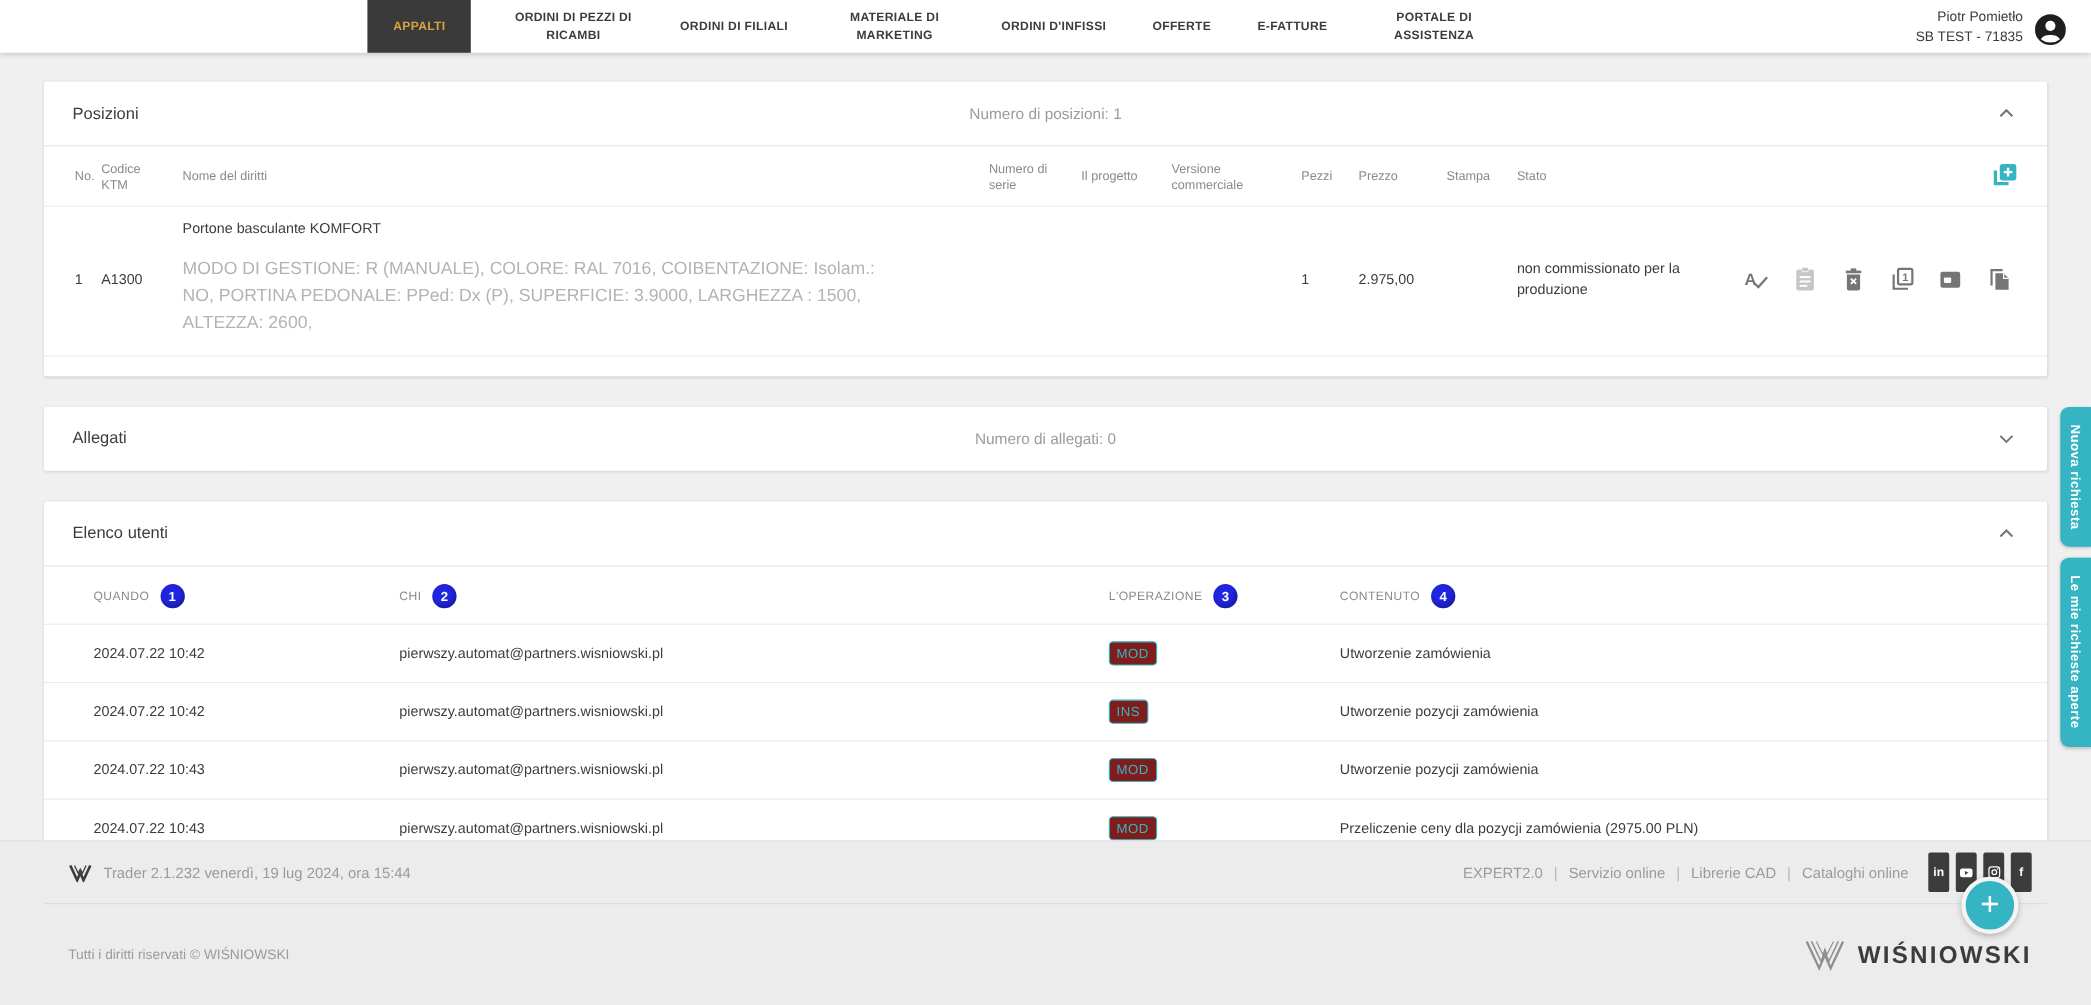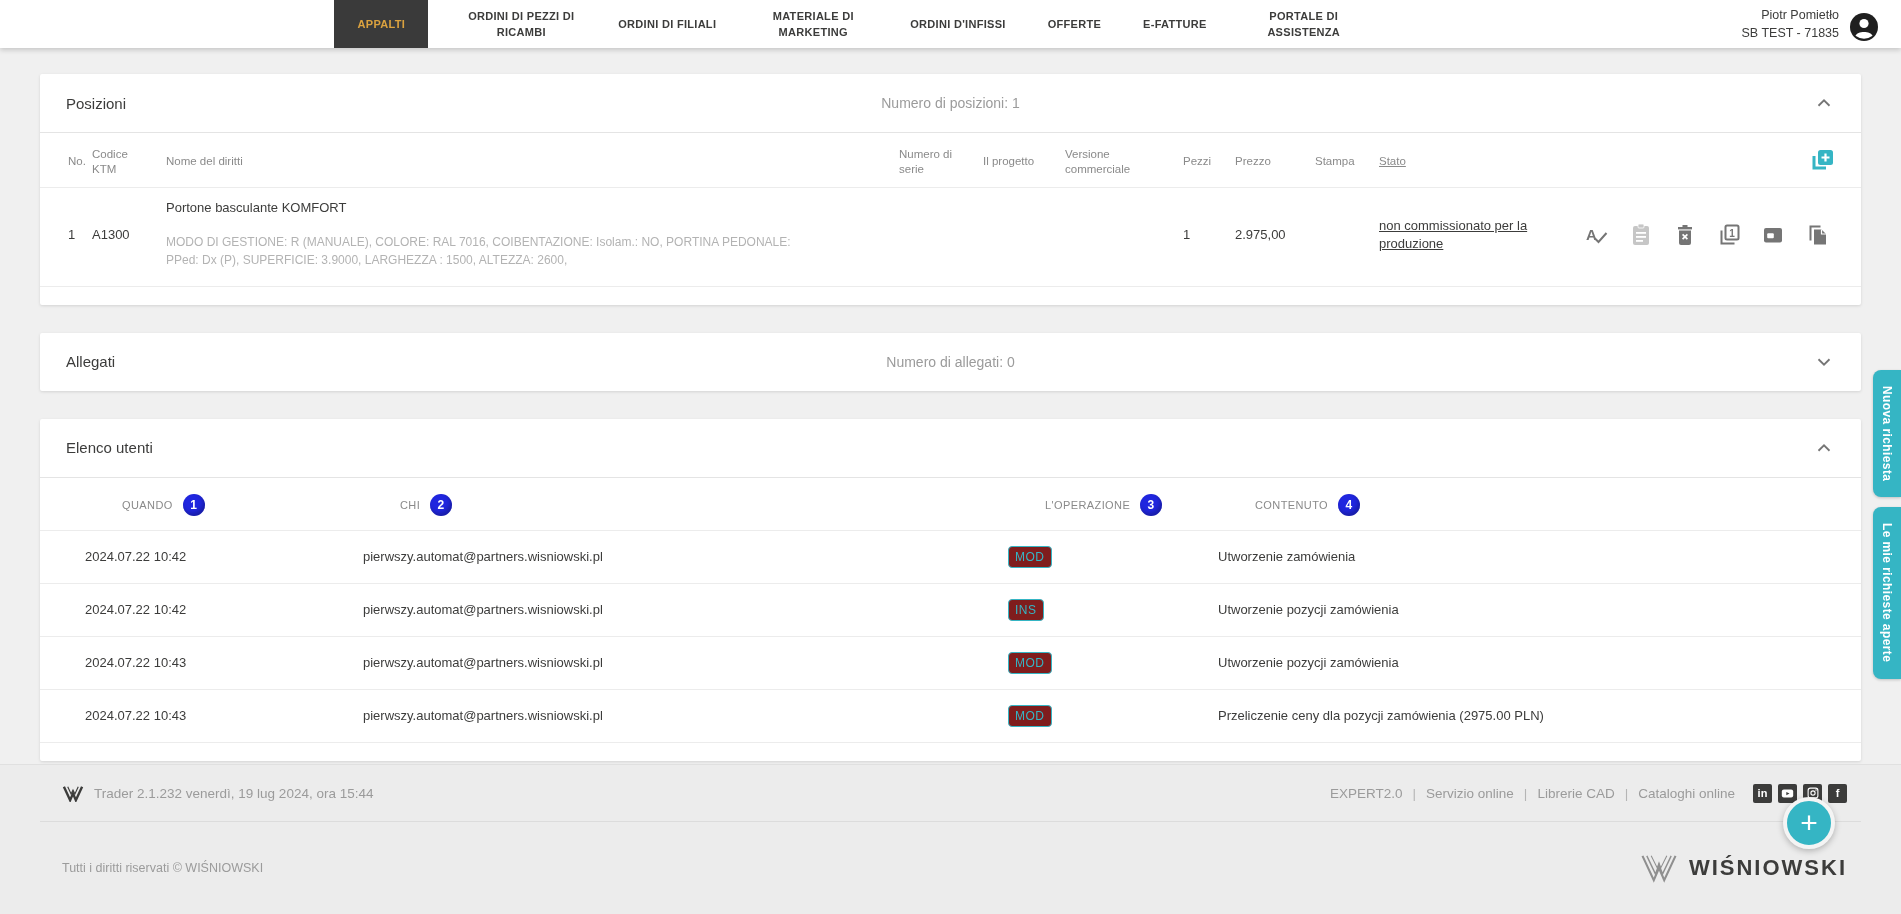--- a/index.html
+++ b/index.html
@@ -32,57 +32,57 @@
   
   .pos-table { width:100%; border-collapse:collapse; table-layout:fixed; }
   .pos-table th { font-size:11.5px; font-weight:normal; color:#8a8a8a; text-align:left;
     padding:14px 6px 10px 6px; vertical-align:middle; line-height:1.3; }
   .pos-table td { font-size:13px; color:#3c3c3b; padding:12px 6px 16px 6px; vertical-align:middle; }
   .col-no { width:46px; padding-left:28px !important; }
   .col-ktm { width:74px; }
   .col-name { width:auto; }
   .col-serial { width:84px; } .col-project { width:82px; } .col-version { width:118px; }
   .col-pieces { width:52px; } .col-price { width:80px; } .col-print { width:64px; }
-  .col-status { width:188px;text-decoration:underline; } .col-actions { width:300px; }
+  .col-status { width:188px; } .col-actions { width:300px; }
   .prod-name { font-size:13px; color:#3c3c3b; margin-bottom:3px; }
-  .prod-desc { font-size:12px; color:#b3b3b3; line-height:1.55; max-width:660px;margin-top:18px; }
+  .prod-desc { font-size:16px; color:#b3b3b3; line-height:1.55; max-width:660px;margin-top:18px; }
   .status-text { font-size:12.5px; line-height:1.4; }
   .row-actions { display:flex; align-items:center; gap:20px; justify-content:flex-end; padding-right:26px; }
   .icon-btn { width:24px; height:24px; color:#757575; cursor:pointer; display:inline-flex; }
   .icon-btn.disabled { color:#c6c6c6; cursor:default; }
   .add-btn { cursor:pointer; display:inline-flex; }
   .th-add { text-align:right !important; padding-right:26px !important; }
 
   
   .log-table { width:100%; border-collapse:collapse; table-layout:fixed; }
   .log-table th { font-size:11px; font-weight:normal; letter-spacing:.4px; color:#8a8a8a;
     text-align:left; padding:16px 8px 14px 8px; }
   .log-table td { font-size:13px; color:#3c3c3b; padding:15px 8px; border-top:1px solid #ececec; }
   .lcol-when { width:315px; padding-left:45px !important; }
   .lcol-who { width:645px; }
   .lcol-op { width:210px; }
   .num-badge { display:inline-flex; align-items:center; justify-content:center; width:22px; height:22px;
     border-radius:50%; background:#2026df; color:#fff; font-size:12px; font-weight:bold;
     margin-left:10px; vertical-align:middle; box-shadow:inset -2px -3px 4px rgba(0,0,0,.25); }
-  .th-flex { display:flex; align-items:center;margin-left:37px; }
+  .th-flex { display:flex; align-items:center; }
   .op-badge { display:inline-block; border:1px solid #35b5c4; color:#35b5c4; background:#7f1d1d;
     font-size:12px; padding:3px 6px; border-radius:4px; letter-spacing:.5px; }
   .log-table tr:last-child td { border-bottom:1px solid #ececec; }
   .log-bottom-pad { height:18px; }
 
   
   .footer { position:absolute; left:0; right:0; bottom:0; top:764px; background:#ececec;
     border-top:1px solid #e0e0e0; padding:0 40px; }
   .foot-row1 { height:56px; display:flex; align-items:center; }
   .foot-version { display:flex; align-items:center; gap:10px; font-size:13.5px; color:#9b9b9b; padding-left:22px; }
   .foot-links { margin-left:auto; font-size:13.5px; color:#9b9b9b; display:flex; gap:10px; align-items:center; padding-right:14px; }
   .foot-links .lnk { cursor:pointer; }
   .foot-sep { color:#b5b5b5; }
   .social { display:flex; gap:6px; margin-left:8px; }
-  .social-sq { width:19px; height:19px; background:#3c3c3b; border-radius:2px; color:#fff;
+  .social-sq { width:19px; height:36px; background:#3c3c3b; border-radius:2px; color:#fff;
     display:flex; align-items:center; justify-content:center; font-size:11px; font-weight:bold; cursor:pointer; }
   .foot-div { height:1px; background:#dcdcdc; }
   .foot-row2 { height:92px; display:flex; align-items:center; }
   .copyright { font-size:12.5px; color:#9b9b9b; padding-left:22px; }
   .brand-foot { margin-left:auto; display:flex; align-items:center; gap:10px; padding-right:14px; }
   .brand-foot-name { font-size:22px; font-weight:bold; letter-spacing:2px; color:#3c3c3b; }
   .fab { position:absolute; right:66px; top:32px; width:52px; height:52px; border-radius:50%;
     background:#35b5c4; border:4px solid #f4f4f4; box-shadow:0 2px 6px rgba(0,0,0,.25);
     color:#fff; font-size:30px; font-weight:300; display:flex; align-items:center; justify-content:center;
     cursor:pointer; line-height:1; }

